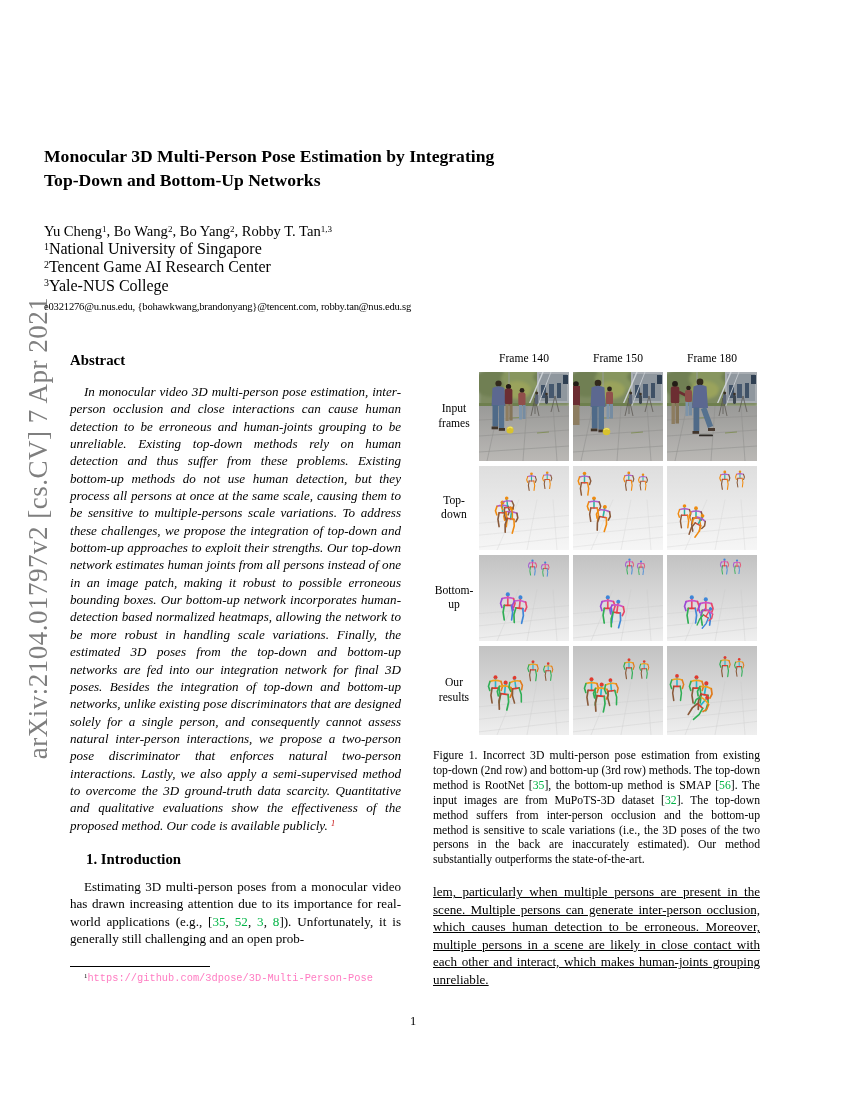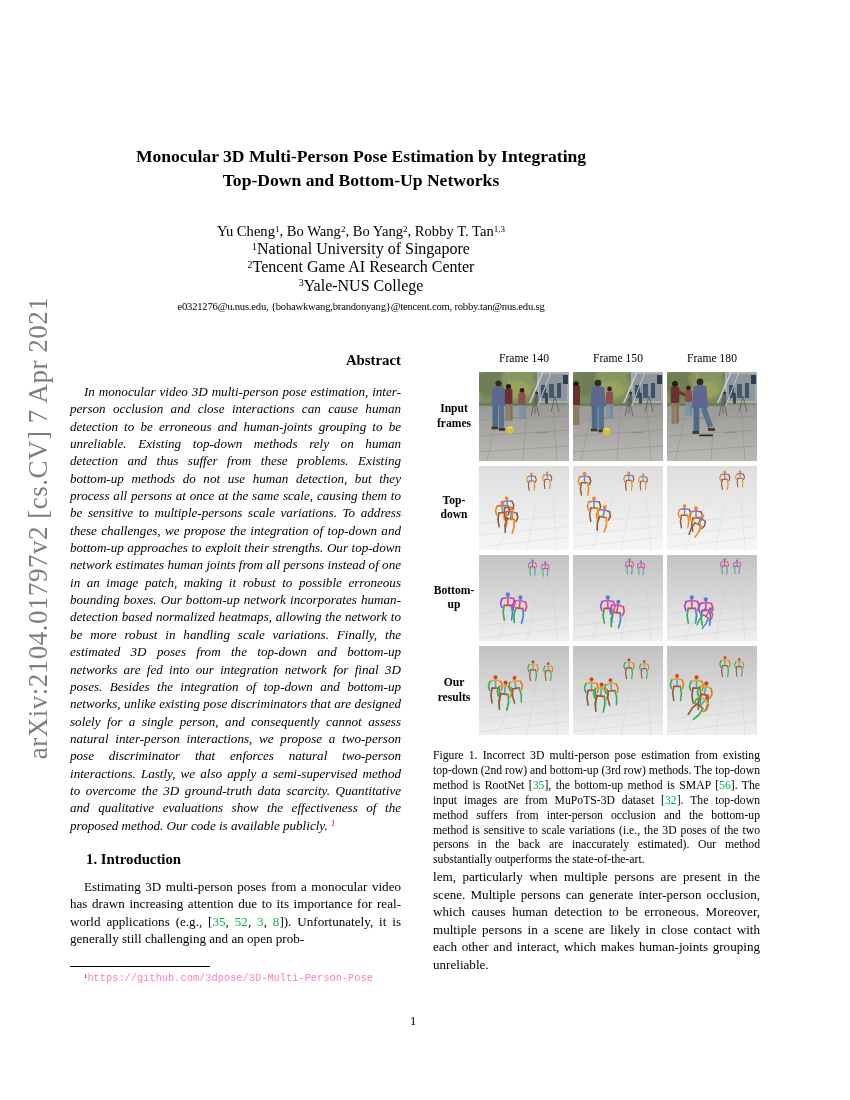--- a/index.html
+++ b/index.html
@@ -4,59 +4,59 @@
 <style>
   html,body{margin:0;padding:0;background:#ffffff;}
   .page{position:relative;width:850px;height:1100px;background:#fff;overflow:hidden;
         font-family:"Liberation Serif", serif;color:#000;}
 
   
   .watermark{position:absolute;left:38px;top:528px;transform:translate(-50%,-50%) rotate(-90deg);
              white-space:nowrap;font-size:27px;color:#7f7f7f;letter-spacing:.5px;}
 
   
-  .hdr{position:absolute;top:144px;left:0;width:722px;text-align:center;}
+  .hdr{position:absolute;top:144px;left:0;width:722px;text-align:left;padding-left:44px;}
   .title{font-size:17.6px;font-weight:bold;line-height:24px;}
   .authors{margin-top:31px;font-size:14.6px;}
   .affil{font-size:16px;line-height:18.4px;}
   .emails{margin-top:6px;font-family:Liberation Serif, serif;font-size:10.6px;letter-spacing:-.2px;}
 
   sup{font-size:62%;line-height:0;vertical-align:baseline;position:relative;top:-.45em;}
 
   
   .col-left{position:absolute;left:70px;top:352px;width:331px;}
   .col-right{position:absolute;left:433px;top:352px;width:327px;}
 
-  .abs-head{font-size:14.8px;font-weight:bold;text-align:right;margin:0 0 14px 0;}
+  .abs-head{font-size:14.8px;font-weight:bold;text-align:left;margin:0 0 14px 0;}
   .abs-text{font-style:italic;font-size:13.1px;line-height:17.35px;text-align:justify;
             text-indent:14px;margin:0;}
   .sec-head{font-size:14.8px;font-weight:bold;margin:17px 0 10px 16px;}
   .body-text{font-size:13.1px;line-height:17.5px;text-align:justify;text-indent:14px;margin:0;}
   .noindent{text-indent:0;}
 
   .cite{color:#00b445;cursor:pointer;}
   .fnmark{color:#c00000;cursor:pointer;}
   .link{color:#ff7cc2;font-family:"Liberation Mono", monospace;font-size:95%;cursor:pointer;}
 
   
   .footnote{position:absolute;left:70px;top:966px;width:331px;}
   .fn-rule{width:140px;border-top:1.2px solid #000;margin-bottom:4px;}
   .fn-text{font-size:10.9px;padding-left:14px;}
 
   
   .fig-grid{display:grid;grid-template-columns:42px 90px 90px 90px;
             grid-template-rows:15px 89px 84px 86px 89px;column-gap:4px;row-gap:5px;}
   .fig-colhead{font-size:11.6px;text-align:center;line-height:14px;}
   .fig-rowlabel{font-size:11.6px;text-align:center;align-self:center;
-                white-space:pre-line;line-height:14.5px;font-weight:bold;}
+                white-space:pre-line;line-height:14.5px;}
   .fig-panel{overflow:hidden;}
   .fig-panel svg{display:block;width:100%;height:100%;}
 
   .caption{font-size:11.7px;line-height:14.9px;text-align:justify;margin:14px 0 0 0;}
-  .col-right .body-text{margin-top:0;}
+  .col-right .body-text{margin-top:15px;text-decoration:underline;}
 
   .pageno{position:absolute;left:63px;top:1014px;width:700px;text-align:center;font-size:12.5px;}
 </style>
 </head>
 <body>
 
 <svg width="0" height="0" style="position:absolute" aria-hidden="true">
   <defs>
     <linearGradient id="pave" x1="0" y1="0" x2="0" y2="1">
       <stop offset="0" stop-color="#9a9a98"></stop>

